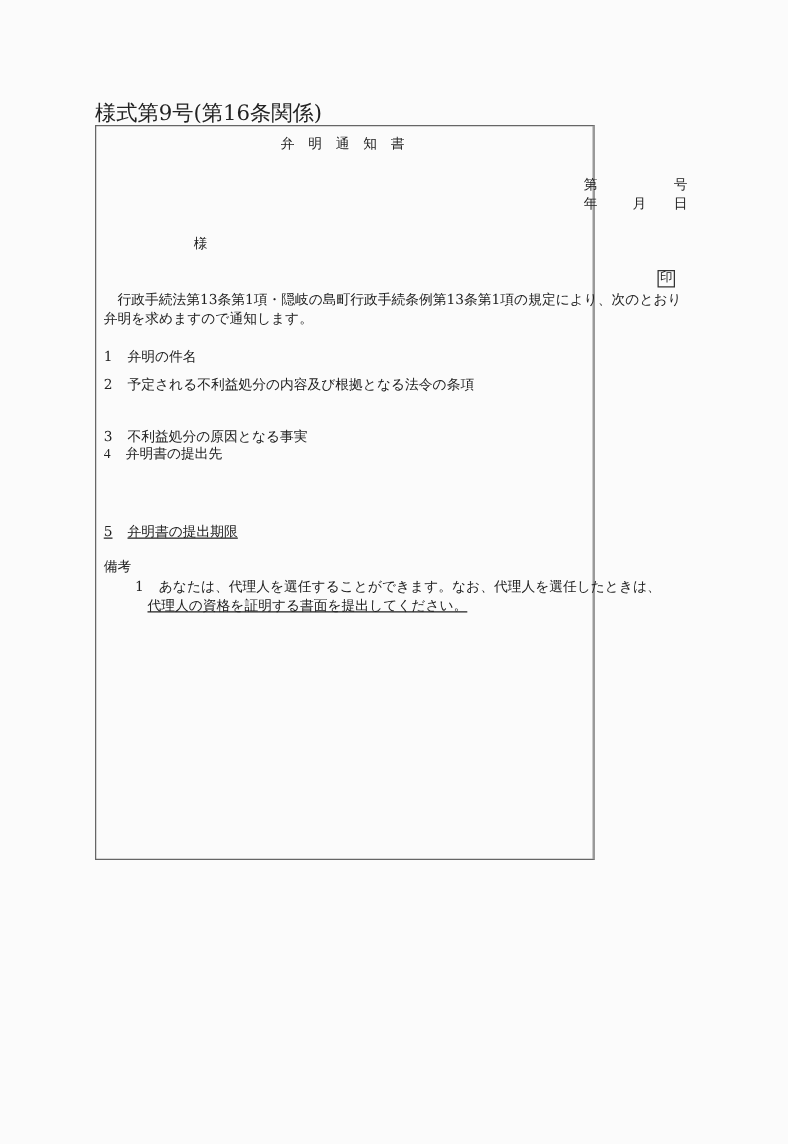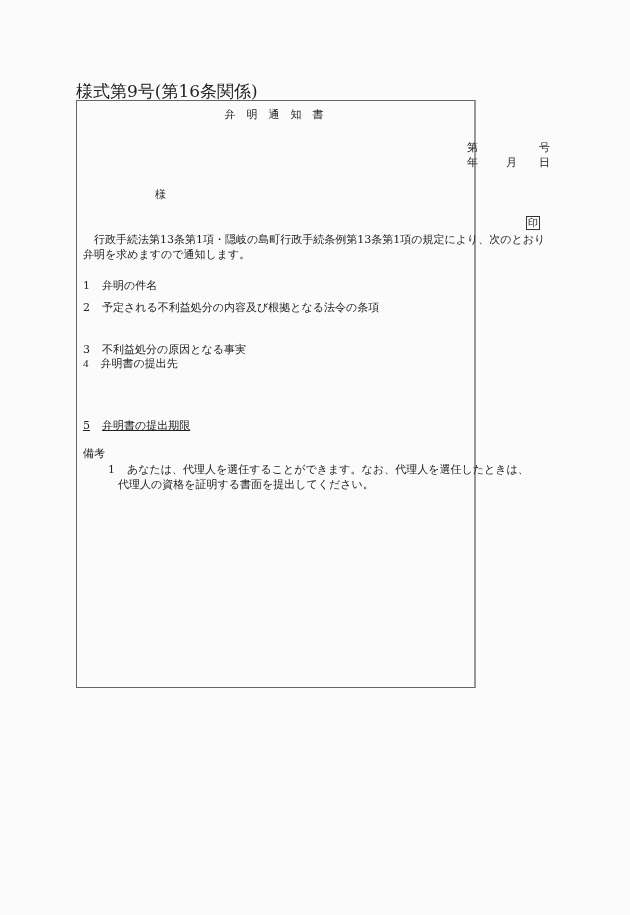--- a/index.html
+++ b/index.html
@@ -35,21 +35,21 @@
     .sama { left: 78px; top: 87px; }
     .seal {
       left: 449px; top: 115px; width: 12px; height: 12px;
       border: 1px solid #333; font-size: 10px; line-height: 12px; text-align: center;
     }
     .intro { left: 6px; top: 131px; width: 468px; white-space: normal; line-height: 15px; text-indent: 11px; }
     .item { left: 6px; }
     .sub { left: 9px; }
     .note-head { left: 6px; top: 346px; }
     .note { left: 6px; width: 452px; white-space: normal; line-height: 15px; margin-left: 25px; }
-    .note .hang { display: block; padding-left: 10px; }
+    .note .hang { display: block; padding-left: 10px; text-decoration: underline; }
     .spc { display: inline-block; width: 12px; }
   </style>
 </head>
 <body>
 
 <div class="form-label">様式第9号(第16条関係)</div>
 
 <div class="box">
   <div class="abs title">弁明通知書</div>
 

